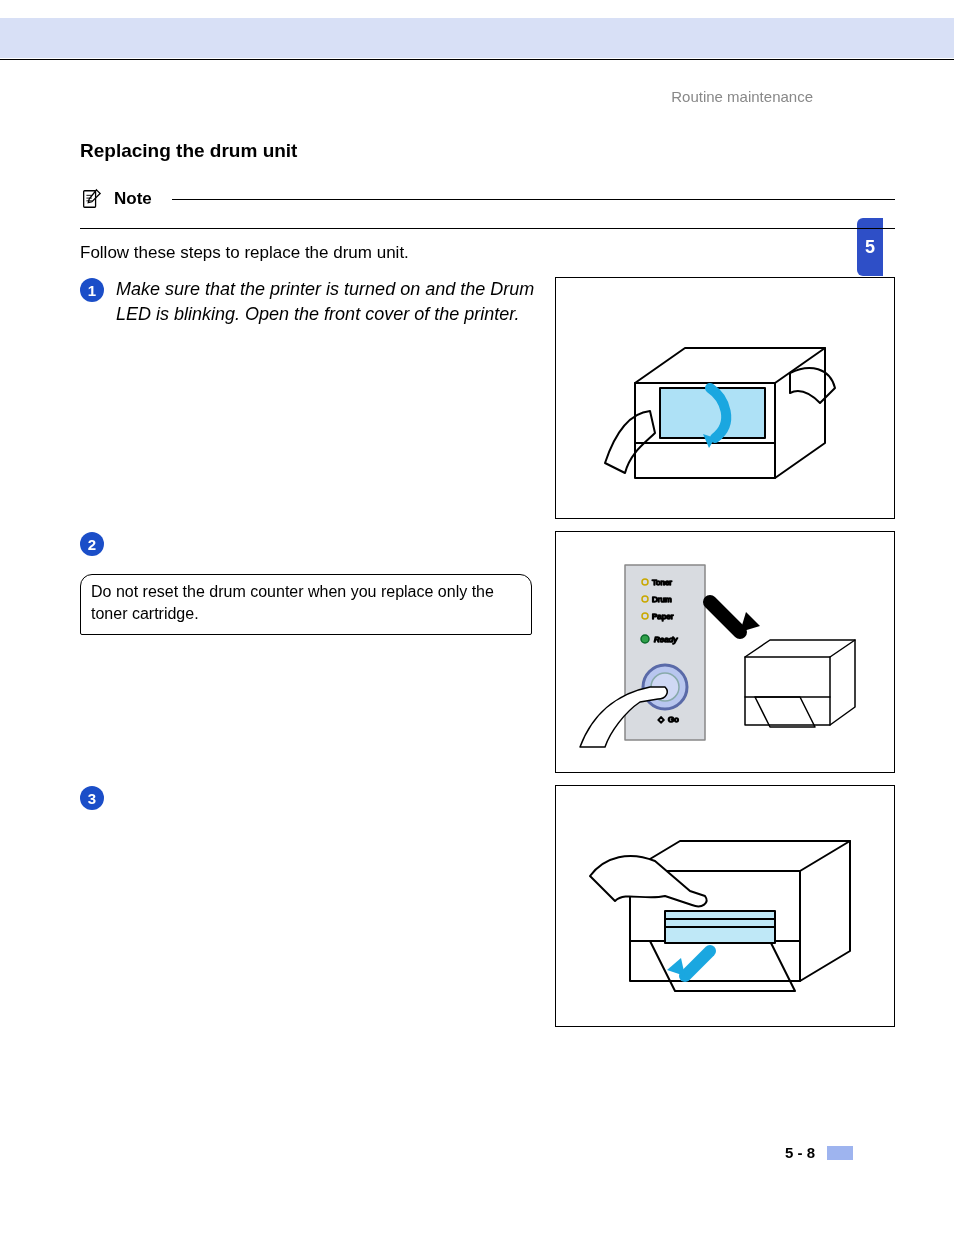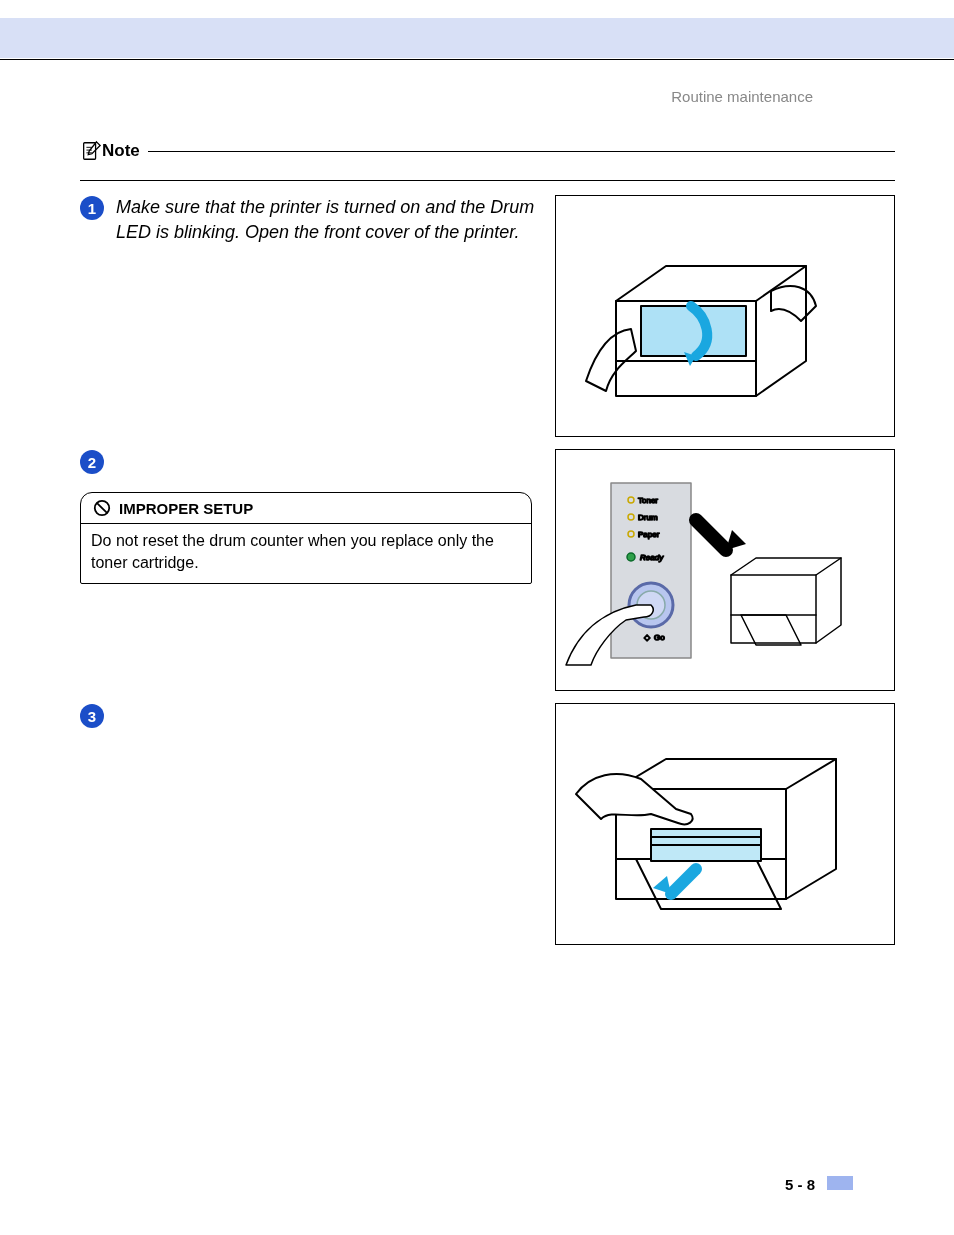--- a/index.html
+++ b/index.html
@@ -3,99 +3,94 @@
 <meta charset="utf-8">
 <style>
   html,body{margin:0;padding:0;background:#fff;font-family:Helvetica,Arial,sans-serif;color:#000;}
   .page{width:883px;height:1235px;position:relative;box-sizing:border-box;border-radius:15px;}
   .topband{position:absolute;left:0;top:18px;width:954px;height:40px;background:#d8e0f6;}
   .topband::before{content:"";position:absolute;left:0;right:0;bottom:-2px;border-bottom:1px solid #000;}
   .sect-header{position:absolute;right:70px;top:88px;font-size:15px;color:#888;}
   .thumb-tab{position:absolute;right:0;top:218px;width:26px;height:58px;background:#2e4fc7;border-top-left-radius:6px;border-bottom-left-radius:6px;color:#fff;font-weight:bold;font-size:18px;display:flex;align-items:center;justify-content:center;}
   .content{position:absolute;left:80px;top:140px;width:815px;}
   h2.title{font-size:19px;font-weight:bold;margin:0 0 26px 0;}
-  .note-head{display:flex;align-items:center;gap:0;margin-bottom:2px;}
+  .note-head{display:flex;align-items:center;gap:12px;margin-bottom:2px;}
   .note-icon{width:22px;height:22px;}
   .note-label{font-weight:bold;font-size:17px;}
   .note-rule{flex:1;height:0;border-top:1px solid #000;margin-left:8px;}
   .note-body{font-size:17px;line-height:1.38;margin:4px 0 0 0;}
   .note-body .xref{font-style:italic;}
   .sep{border:none;border-top:1px solid #000;margin:18px 0 14px 0;}
   .intro{font-size:17px;margin:0 0 14px 0;}
   .steps{position:relative;}
   .step{display:flex;align-items:flex-start;gap:12px;margin-bottom:0;}
   .bullet{flex:0 0 24px;width:24px;height:24px;border-radius:50%;background:#1b4ec8;color:#fff;font-size:15px;font-weight:bold;display:flex;align-items:center;justify-content:center;margin-top:1px;}
   .step-text{flex:0 0 430px;font-size:18px;line-height:1.38;font-style:italic;}
   .step-text b{font-weight:bold;}
   .step-block{min-height:254px;}
   .step-block.s2{min-height:254px;}
   .step-block.s3{min-height:254px;}
-  .fig{position:absolute;right:0;width:340px;height:242px;border:1px solid #000;box-sizing:border-box;background:#fff;display:flex;align-items:center;justify-content:flex-start;}
+  .fig{position:absolute;right:0;width:340px;height:242px;border:1px solid #000;box-sizing:border-box;background:#fff;display:flex;align-items:center;justify-content:center;}
   .fig1{top:0;}
   .fig2{top:254px;}
   .fig3{top:508px;}
   .warn{margin-top:18px;border:1px solid #000;border-radius:12px 12px 2px 2px;width:450px;overflow:hidden;}
   .warn-title{display:flex;align-items:center;gap:8px;padding:6px 12px;border-bottom:1px solid #000;}
   .warn-title .ico{width:18px;height:18px;}
   .warn-title .lbl{font-weight:bold;font-size:15px;}
   .warn-body{padding:6px 10px 10px 10px;font-size:16px;line-height:1.35;}
-  .footer{position:absolute;right:30px;bottom:42px;display:flex;}
+  .footer{position:absolute;right:30px;bottom:74px;display:flex;align-items:center;}
   .pgno{font-weight:bold;font-size:15px;margin-right:12px;}
   .foot-tab{width:26px;height:14px;background:#9eb4ef;}
   
   svg{display:block;}
 </style>
 </head>
 <body>
 
 <div class="page">
   <div class="topband"></div>
   <div class="sect-header">Routine maintenance</div>
   <div class="thumb-tab">
       <span>5</span>
     </div>
 
   <div class="content">
+    <h2 class="title">Replacing the drum unit</h2>
 
     <div class="note-head">
       <svg class="note-icon" viewBox="0 0 24 24">
         <rect x="4" y="3" width="13" height="18" rx="1" fill="none" stroke="#000" stroke-width="1.4"></rect>
         <path d="M18 2 l4 4 -9 9 -4 1 1-4 z" fill="none" stroke="#000" stroke-width="1.4"></path>
         <line x1="7" y1="8" x2="13" y2="8" stroke="#000"></line>
         <line x1="7" y1="11" x2="13" y2="11" stroke="#000"></line>
         <line x1="7" y1="14" x2="13" y2="14" stroke="#000"></line>
       </svg>
       <span class="note-label">Note</span>
       <span class="note-rule"></span>
     </div>
 
     <hr class="sep">
 
+    <p class="intro">Follow these steps to replace the drum unit.</p>
 
     <div class="steps">
 
       <div class="step-block">
         <div class="step">
           <div class="bullet">1</div>
           <div class="step-text">Make sure that the printer is turned on and the Drum LED is blinking. Open the front cover of the printer.</div>
         </div>
       </div>
 
       <div class="step-block s2">
         <div class="step">
           <div class="bullet">2</div>
         </div>
         <div class="warn">
-          <div class="warn-title">
-            <svg class="ico" viewBox="0 0 20 20">
-              <circle cx="10" cy="10" r="8" fill="none" stroke="#000" stroke-width="2"></circle>
-              <line x1="4.5" y1="4.5" x2="15.5" y2="15.5" stroke="#000" stroke-width="2"></line>
-            </svg>
-            <span class="lbl">IMPROPER SETUP</span>
-          </div>
           <div class="warn-body">Do not reset the drum counter when you replace only the toner cartridge.</div>
         </div>
       </div>
 
       <div class="step-block s3">
         <div class="step">
           <div class="bullet">3</div>
         </div>
       </div>
 

